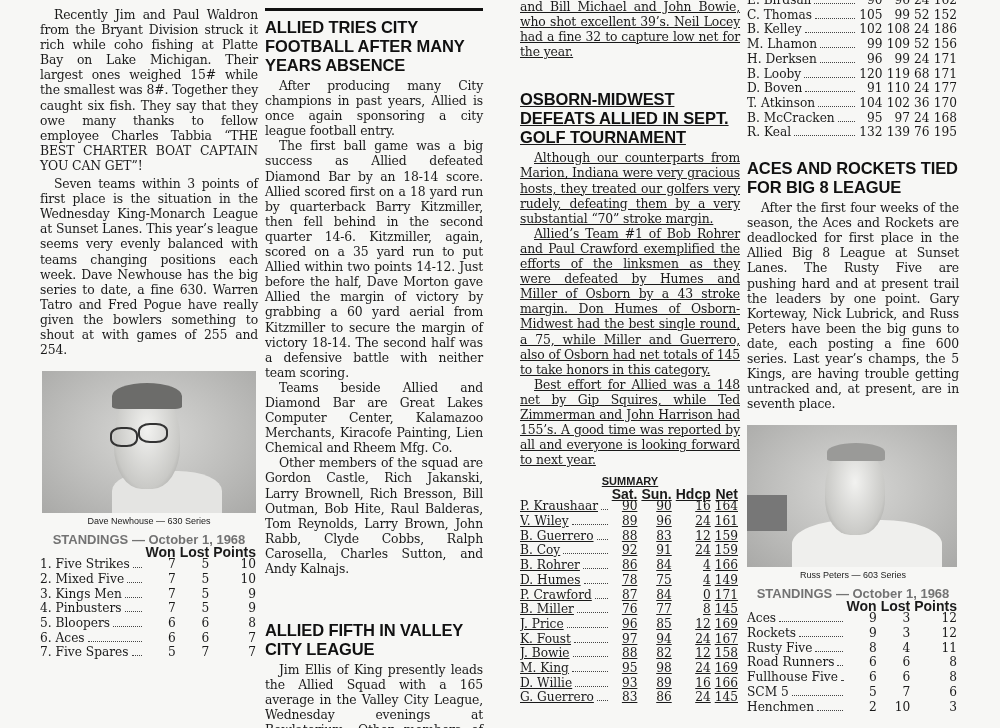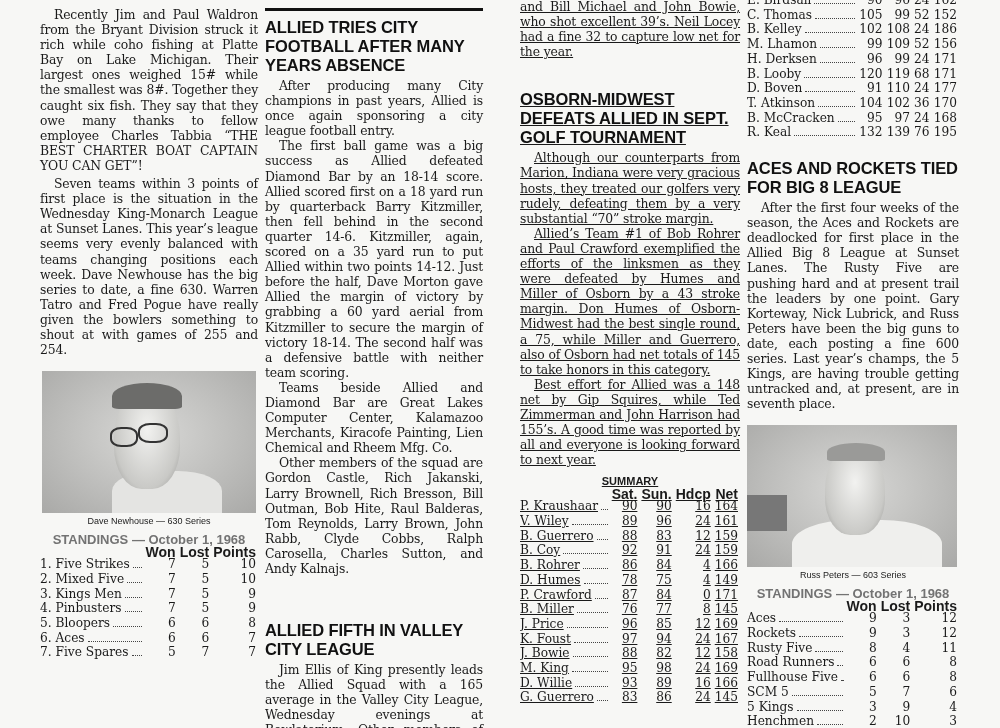--- a/index.html
+++ b/index.html
@@ -596,31 +596,20 @@
               <span class="dots"></span>
             </div>
           </td>
           <td>5</td>
           <td>7</td>
           <td>6</td>
         </tr>
         <tr>
           <td class="name">
             <div class="leader">
-              <span class="lbl">5 Kings</span>
-              <span class="dots"></span>
-            </div>
-          </td>
-          <td>3</td>
-          <td>9</td>
-          <td>4</td>
-        </tr>
-        <tr>
-          <td class="name">
-            <div class="leader">
               <span class="lbl">Henchmen</span>
               <span class="dots"></span>
             </div>
           </td>
           <td>2</td>
           <td>10</td>
           <td>3</td>
         </tr>
       </tbody>
   </table>

